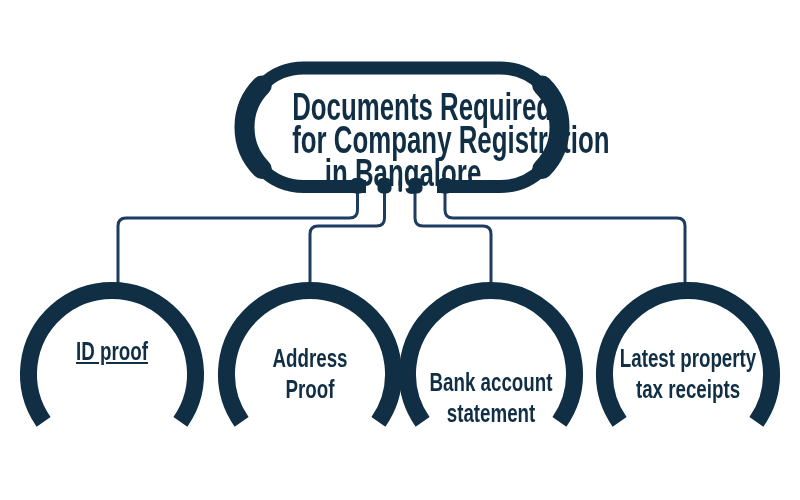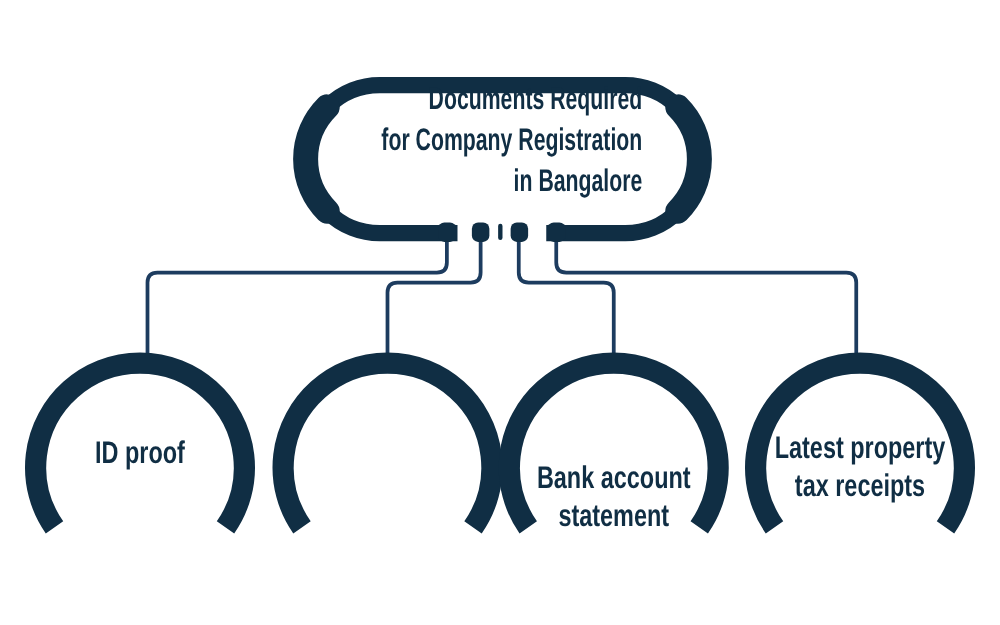--- a/index.html
+++ b/index.html
@@ -24,30 +24,30 @@
     color:var(--shape);
     font-weight:bold;
     text-align:center;
     white-space:nowrap;
   }
   .label .condense{
     display:block;
     transform-origin:50% 50%;
   }
   .root-title{
-    left:240px;top:63px;width:326px;
-    font-size:25px;line-height:33px;text-align:right;
+    left:240px;top:91px;width:326px;
+    font-size:38px;line-height:33px;
   }
   .root-title .condense{transform:scaleX(0.68);}
   .node-label{
     width:200px;
     font-size:25px;line-height:31px;
   }
   .node-label .condense{transform:scaleX(0.75);}
-  #label-n1{left:12px;top:347px;}
+  #label-n1{left:12px;top:336px;text-decoration:underline;}
   #label-n2{left:210px;top:343px;}
   #label-n3{left:391px;top:343px;margin-top:24px;}
   #label-n4{left:588px;top:343px;}
 </style>
 </head>
 <body>
 
 <div class="canvas">
 
   <svg width="800" height="500" viewBox="0 0 800 500">
@@ -78,20 +78,24 @@
   <div class="label root-title">
     <span class="condense">Documents Required</span>
     <span class="condense">for Company Registration</span>
     <span class="condense">in Bangalore</span>
   </div>
 
   <div class="label node-label" id="label-n1">
     <span class="condense">ID proof</span>
   </div>
 
+  <div class="label node-label" id="label-n2">
+    <span class="condense">Address</span>
+    <span class="condense">Proof</span>
+  </div>
 
   <div class="label node-label" id="label-n3">
     <span class="condense">Bank account</span>
     <span class="condense">statement</span>
   </div>
 
   <div class="label node-label" id="label-n4">
     <span class="condense">Latest property</span>
     <span class="condense">tax receipts</span>
   </div>

